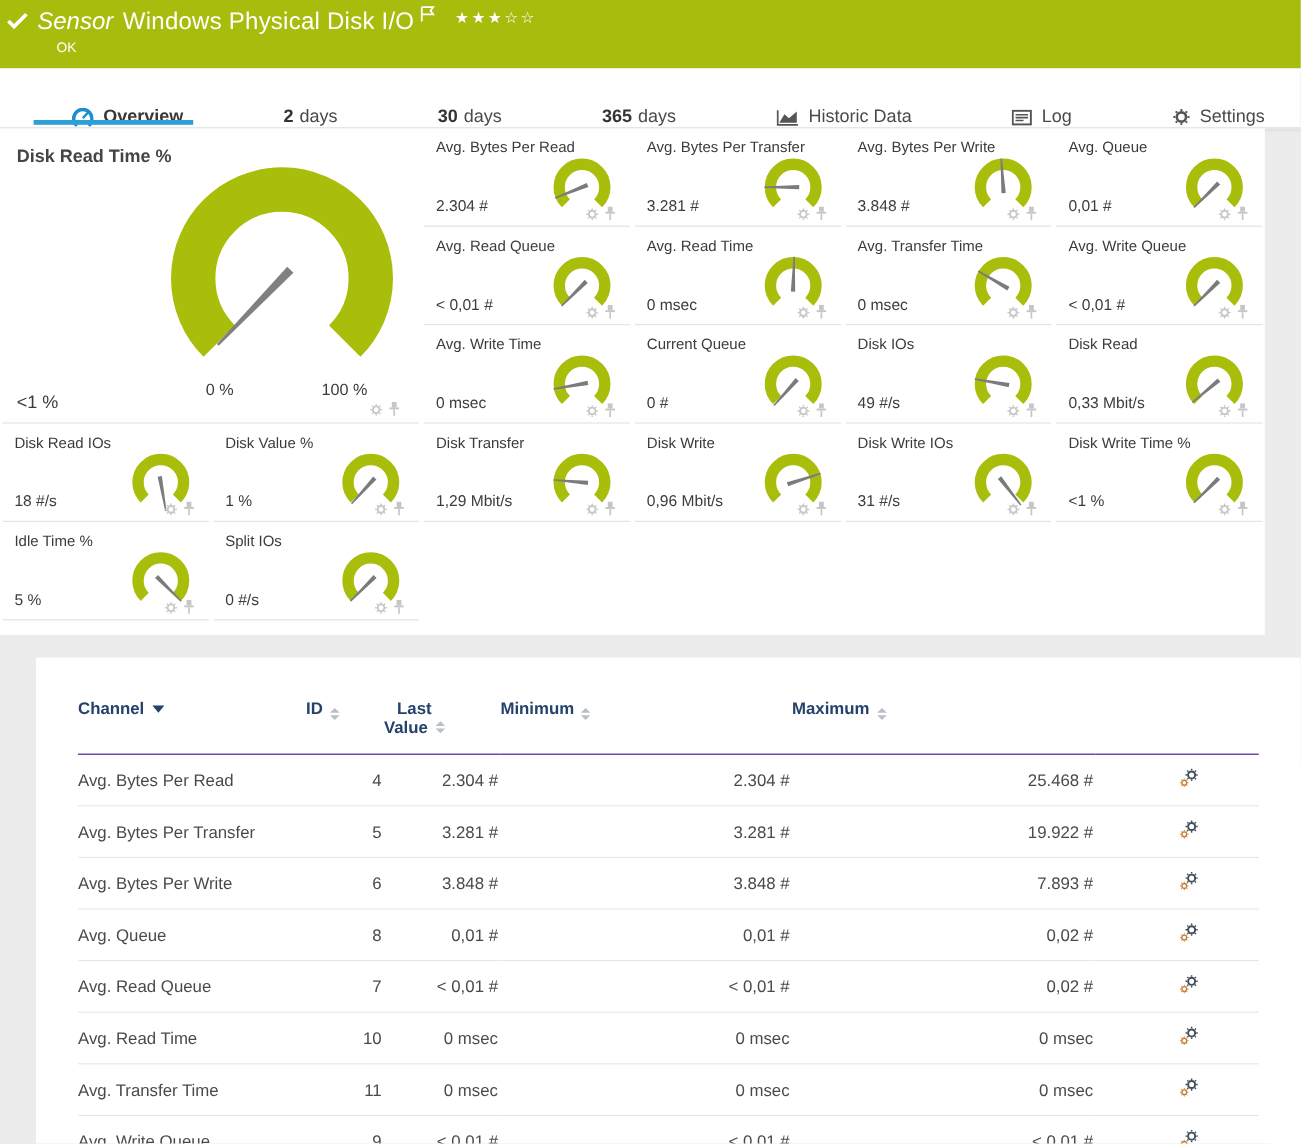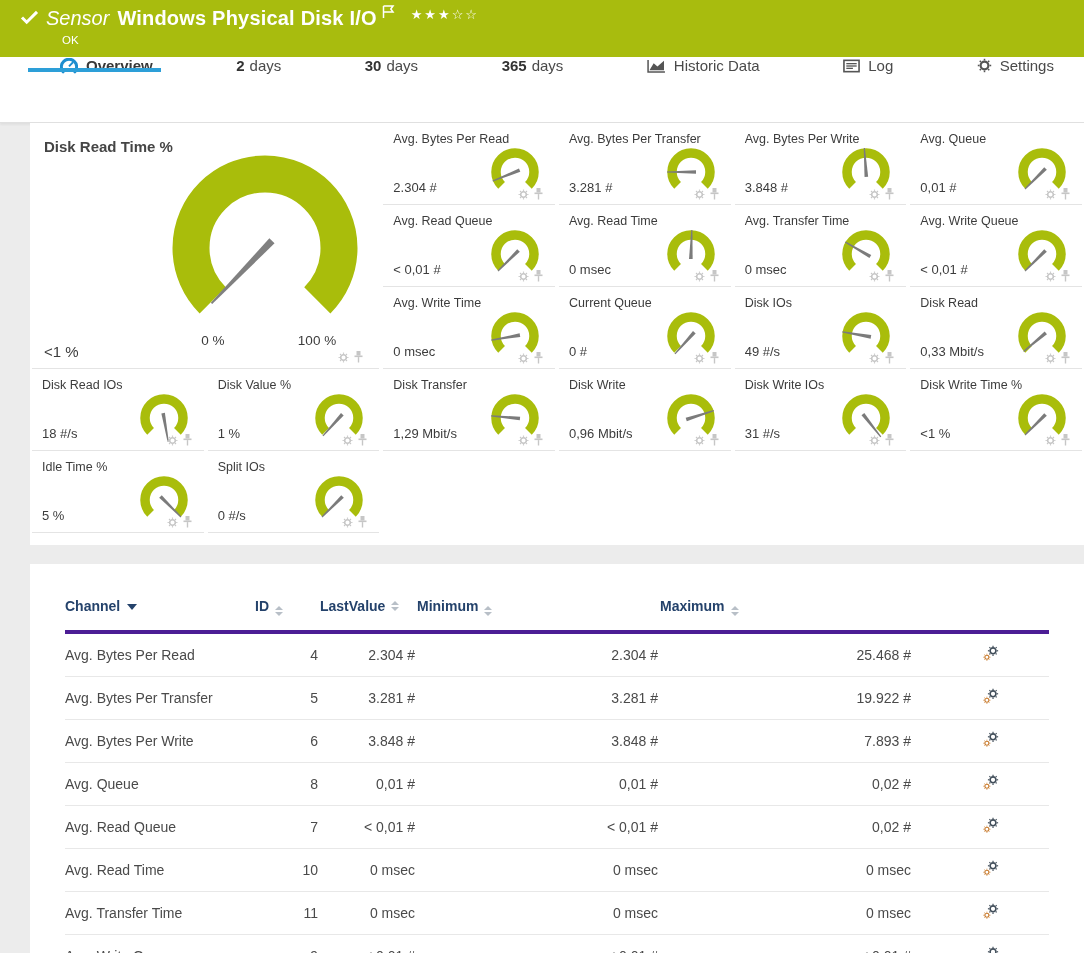--- a/index.html
+++ b/index.html
@@ -4,42 +4,42 @@
 <style>
   * { box-sizing: border-box; }
   html,body { margin:0; padding:0; }
   body {
     width:1084px; height:953px; overflow:hidden;
     background:#ececec;
     font-family:"Liberation Sans", sans-serif;
     color:#3c3c3c;
   }
   
-  .header { height:57px; background:#a8bc0e; color:#fff; display:flex; padding:7px 0 0 20px; }
+  .header { height:57px; background:#a8bc0e; color:#fff; display:flex; padding:7px 0 0 5px; }
   .hdr-check { margin-top:3px; flex:0 0 auto; }
   .hdr-body { margin-left:7px; }
   .hdr-line1 { display:flex; align-items:flex-start; line-height:1.1; }
   .hdr-kind  { font-style:italic; font-size:20px; margin-right:8px; }
-  .hdr-title { font-weight:bold; font-size:20px; letter-spacing:.2px; }
+  .hdr-title { font-weight:normal; font-size:20px; letter-spacing:.2px; }
   .hdr-flag  { margin-left:5px; margin-top:-2px; }
   .hdr-stars { font-size:13px; letter-spacing:2px; margin-left:16px; margin-top:1px; }
   .hdr-status{ font-size:11.5px; font-weight:normal; margin:5px 0 0 16px; }
   
-  .tabbar { height:66px; background:#fff; display:flex; align-items:flex-start;
+  .tabbar { height:50px; background:#fff; display:flex; align-items:flex-end;
             justify-content:space-between; padding:0 26px 0 56px;
             border-bottom:1px solid #e0e0e0; box-shadow:0 2px 2px rgba(0,0,0,.05); }
   .tab { position:relative; display:flex; align-items:center; gap:8px;
          font-size:15px; color:#4a4a4a; cursor:pointer; padding:0 4px; white-space:nowrap; }
   .tab b { color:#333; margin-right:-3px; font-size:15px; }
   .tab.active { font-weight:bold; color:#383838; }
   .tab.active::after { content:""; position:absolute; left:-28px; right:-4px; bottom:2px;
                        height:4px; background:#2d9fd8; }
   .tab-ic { display:inline-flex; align-items:center; }
   
-  .gauges { margin-left:30px; width:1054px; background:#fff;
+  .gauges { width:1054px; background:#fff;
             display:grid; grid-template-columns:repeat(6,1fr); grid-auto-rows:82px;
             padding-bottom:12px; }
   .cell { position:relative; margin:0 2px; border-bottom:1px solid #e4e4e4; cursor:pointer; }
   .cell-title { position:absolute; top:9px; left:10px; right:2px; font-size:12.5px; color:#3c3c3c; }
   .cell-gauge { position:absolute; top:23px; right:12px; width:56px; height:56px; }
   .cell-value { position:absolute; bottom:9px; left:10px; font-size:13px; color:#3c3c3c; }
   .cell-icons { position:absolute; bottom:4px; right:12px; display:flex; gap:5px; align-items:flex-end; }
   .mini-ic { display:inline-flex; }
   .bigcell { grid-column:1/3; grid-row:1/4; position:relative; margin:0 2px;
              border-bottom:1px solid #e4e4e4; }
@@ -50,35 +50,35 @@
   .axis-max  { left:253px; }
   .big-value { position:absolute; bottom:8px; left:12px; font-size:15px; color:#3c3c3c; }
   .big-icons { position:absolute; bottom:5px; right:16px; display:flex; gap:5px; align-items:flex-end; }
   
   .tablewrap { margin:19px 0 0 30px; width:1054px; min-height:397px; background:#fff;
                padding:30px 35px 10px; }
   table { width:100%; border-collapse:collapse; table-layout:fixed; font-size:14px; color:#4a4a4a; }
   th { color:#24426b; font-weight:bold; text-align:left; vertical-align:top;
        padding:4px 2px 14px 0; font-size:14px; cursor:pointer; }
   th.channel { text-align:left; }
-  thead th { border-bottom:4px solid #4c1d95; }
+  thead th { border-bottom:1px solid #4c1d95; }
   td { padding:11px 2px 11px 0; }
   tbody td { border-top:1px solid #e8e8e8; }
   tbody tr:first-child td { border-top:none; }
   .c-num { text-align:right; }
   .c-act { text-align:center; padding-left:24px; }
   .gears { display:inline-flex; cursor:pointer; }
   .caret { display:inline-block; width:0; height:0; border-left:5px solid transparent;
            border-right:5px solid transparent; border-top:6px solid #24426b;
            margin-left:7px; vertical-align:1px; }
   .sort { display:inline-flex; flex-direction:column; margin-left:6px; vertical-align:1px; }
   .sort i { display:block; width:0; height:0; border-left:4px solid transparent; border-right:4px solid transparent; }
   .sort .up { border-bottom:4px solid #b8bfc7; margin-bottom:2px; }
   .sort .dn { border-top:4px solid #b8bfc7; }
-  .th-stack { display:inline-flex; flex-direction:row; align-items:center; }
+  .th-stack { display:inline-flex; flex-direction:column; align-items:center; }
   .th-stack .l2 { display:inline-flex; align-items:center; }
 </style>
 </head>
 <body>
 
 <div class="header">
   <span class="hdr-check"><svg width="19" height="15" viewBox="0 0 20 16">
         <path d="M2 8 L7 13 L18 2" stroke="#fff" stroke-width="3.2" fill="none"></path>
       </svg></span>
   <div class="hdr-body">

